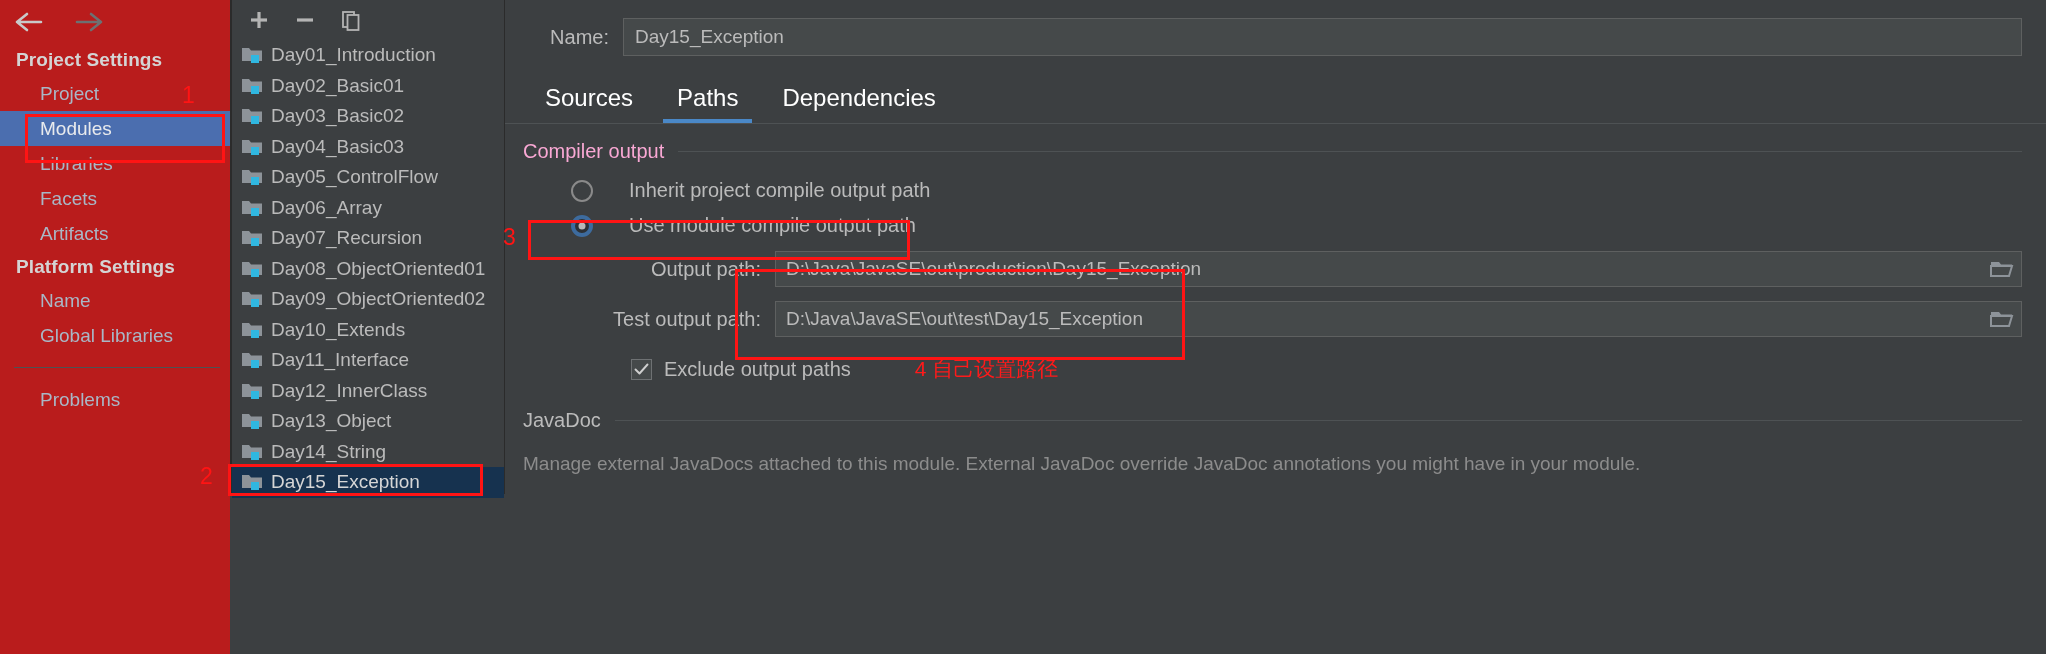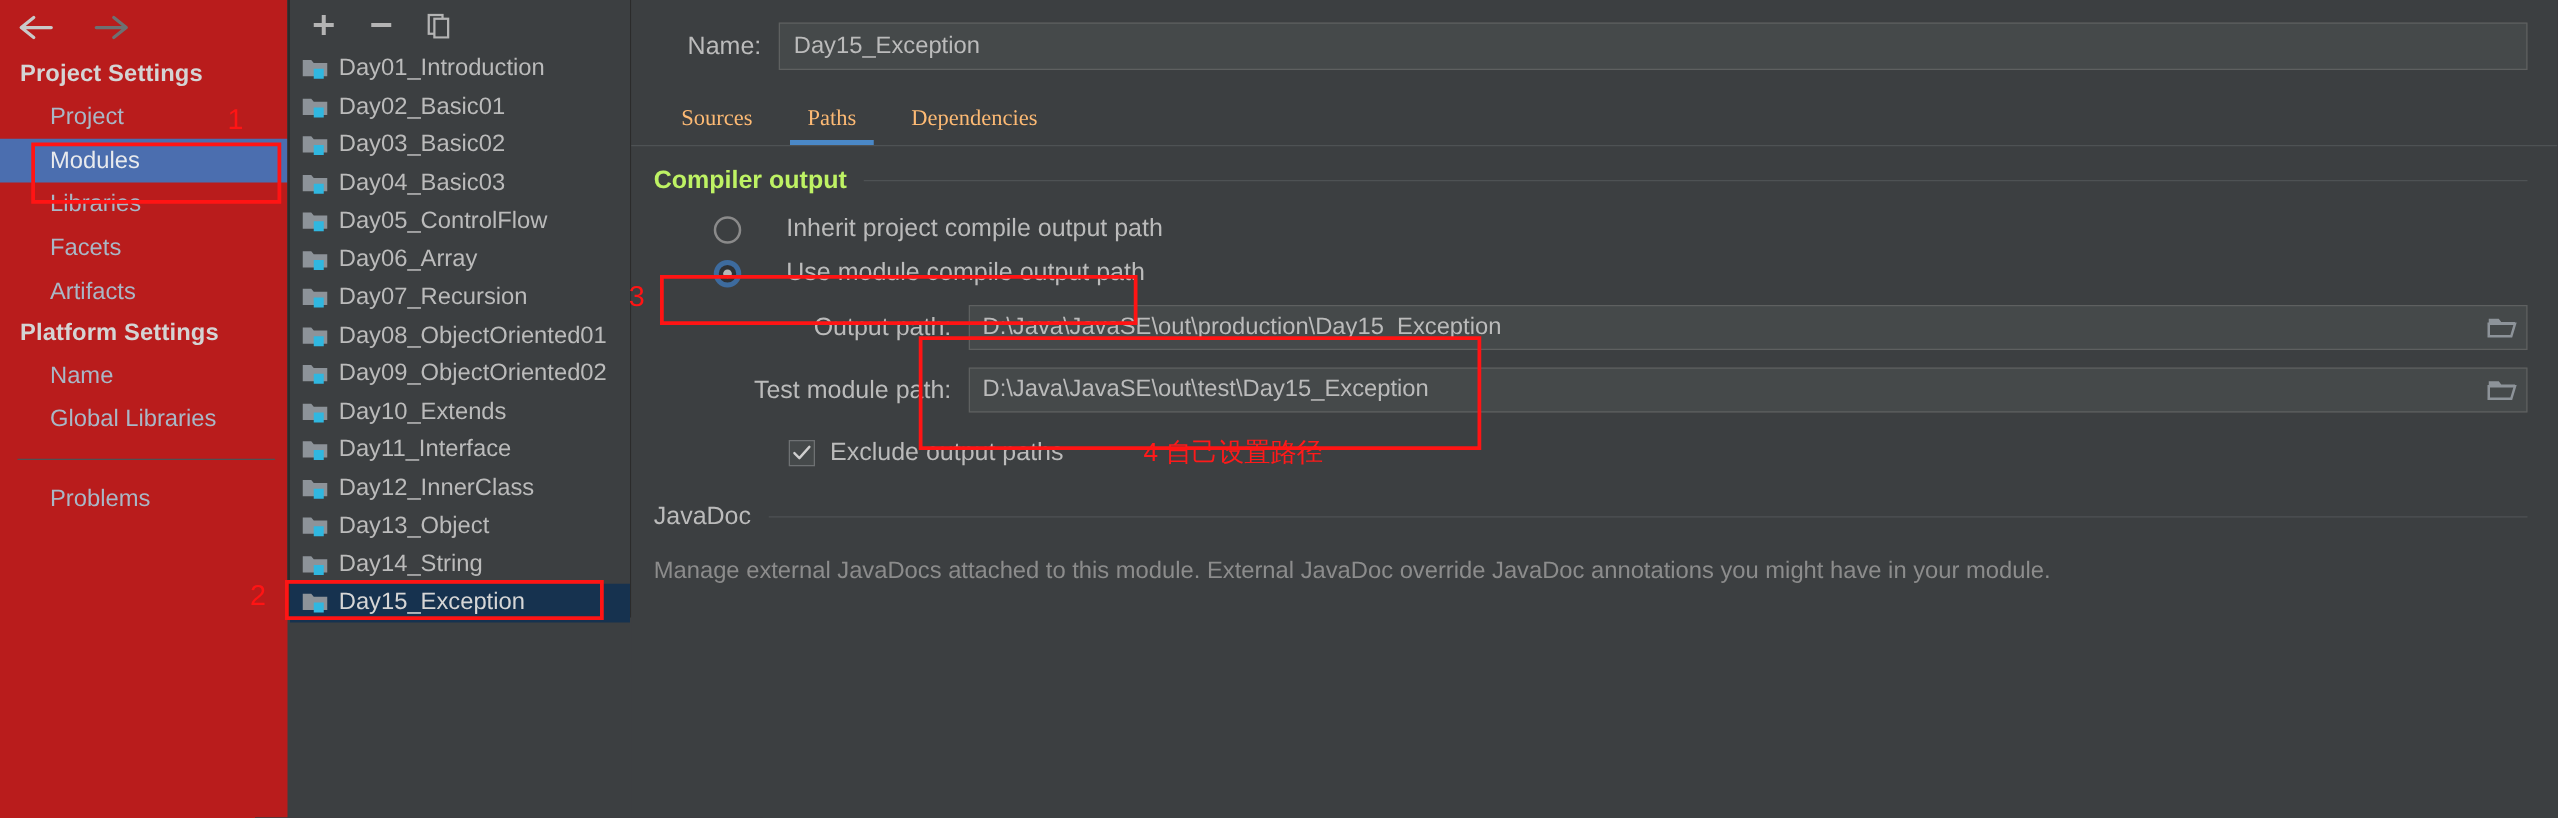--- a/index.html
+++ b/index.html
@@ -57,36 +57,34 @@
   .name-row { display: flex; align-items: center; padding: 18px 24px 0 18px; gap: 14px; }
   .name-label { color: #bbbbbb; font-size: 20px; width: 86px; text-align: right; }
   .name-field {
     flex: 1 1 auto; height: 38px;
     background: #45494a; border: 1px solid #5e6060;
     color: #bbbbbb; font-size: 19px;
     display: flex; align-items: center; padding-left: 11px;
   }
   .tabs { display: flex; align-items: flex-end; margin: 20px 0 0 18px; gap: 0; }
   .tab {
-    color: #fdba74; font-size: 18px;
+    color: #ffffff; font-size: 24px;
     padding: 8px 22px 11px 22px;
     position: relative;
-    font-family: Liberation Serif, serif;
   }
   .tab.active::after {
     content: ""; position: absolute; left: 8px; right: 8px; bottom: 0;
     height: 4px; background: #4a88c7;
   }
   .tab-underline { height: 1px; background: #4e5254; margin-left: 0; }
 
   .section-head {
     display: flex; align-items: center; gap: 14px;
-    color: #bef264; font-size: 20px;
+    color: #f9a8d4; font-size: 20px;
     padding: 16px 24px 0 18px;
-    font-weight: bold;
   }
   .section-head .rule { flex: 1 1 auto; height: 1px; background: #4e5254; }
 
   .radio-row { display: flex; align-items: center; gap: 12px; padding-left: 66px; margin-top: 16px; }
   .radio-row.second { margin-top: 12px; }
   .radio { width: 22px; height: 22px; border-radius: 50%; flex: 0 0 22px; position: relative; }
   .radio.off { border: 2px solid #8a8a8a; background: transparent; }
   .radio.on  { border: 4px solid #3d6b9e; background: #2d3135; }
   .radio.on::after {
     content: ""; position: absolute; left: 50%; top: 50%;
@@ -339,21 +337,21 @@
         <span class="browse-btn">
           <svg width="26" height="22" viewBox="0 0 26 22">
             <path d="M2 4 h8 l2 2.5 h11 V8 H2 Z" fill="#8d9399"></path>
             <path d="M2 8 h21 l-3 10 H2 Z" fill="none" stroke="#8d9399" stroke-width="2"></path>
           </svg>
         </span>
       </div>
     </div>
 
     <div class="path-row">
-      <div class="path-label">Test module path:</div>
+      <div class="path-label">Test output path:</div>
       <div class="path-field">
         <span class="path-text">D:\Java\JavaSE\out\test\Day15_Exception</span>
         <span class="browse-btn">
           <svg width="26" height="22" viewBox="0 0 26 22">
             <path d="M2 4 h8 l2 2.5 h11 V8 H2 Z" fill="#8d9399"></path>
             <path d="M2 8 h21 l-3 10 H2 Z" fill="none" stroke="#8d9399" stroke-width="2"></path>
           </svg>
         </span>
       </div>
     </div>

